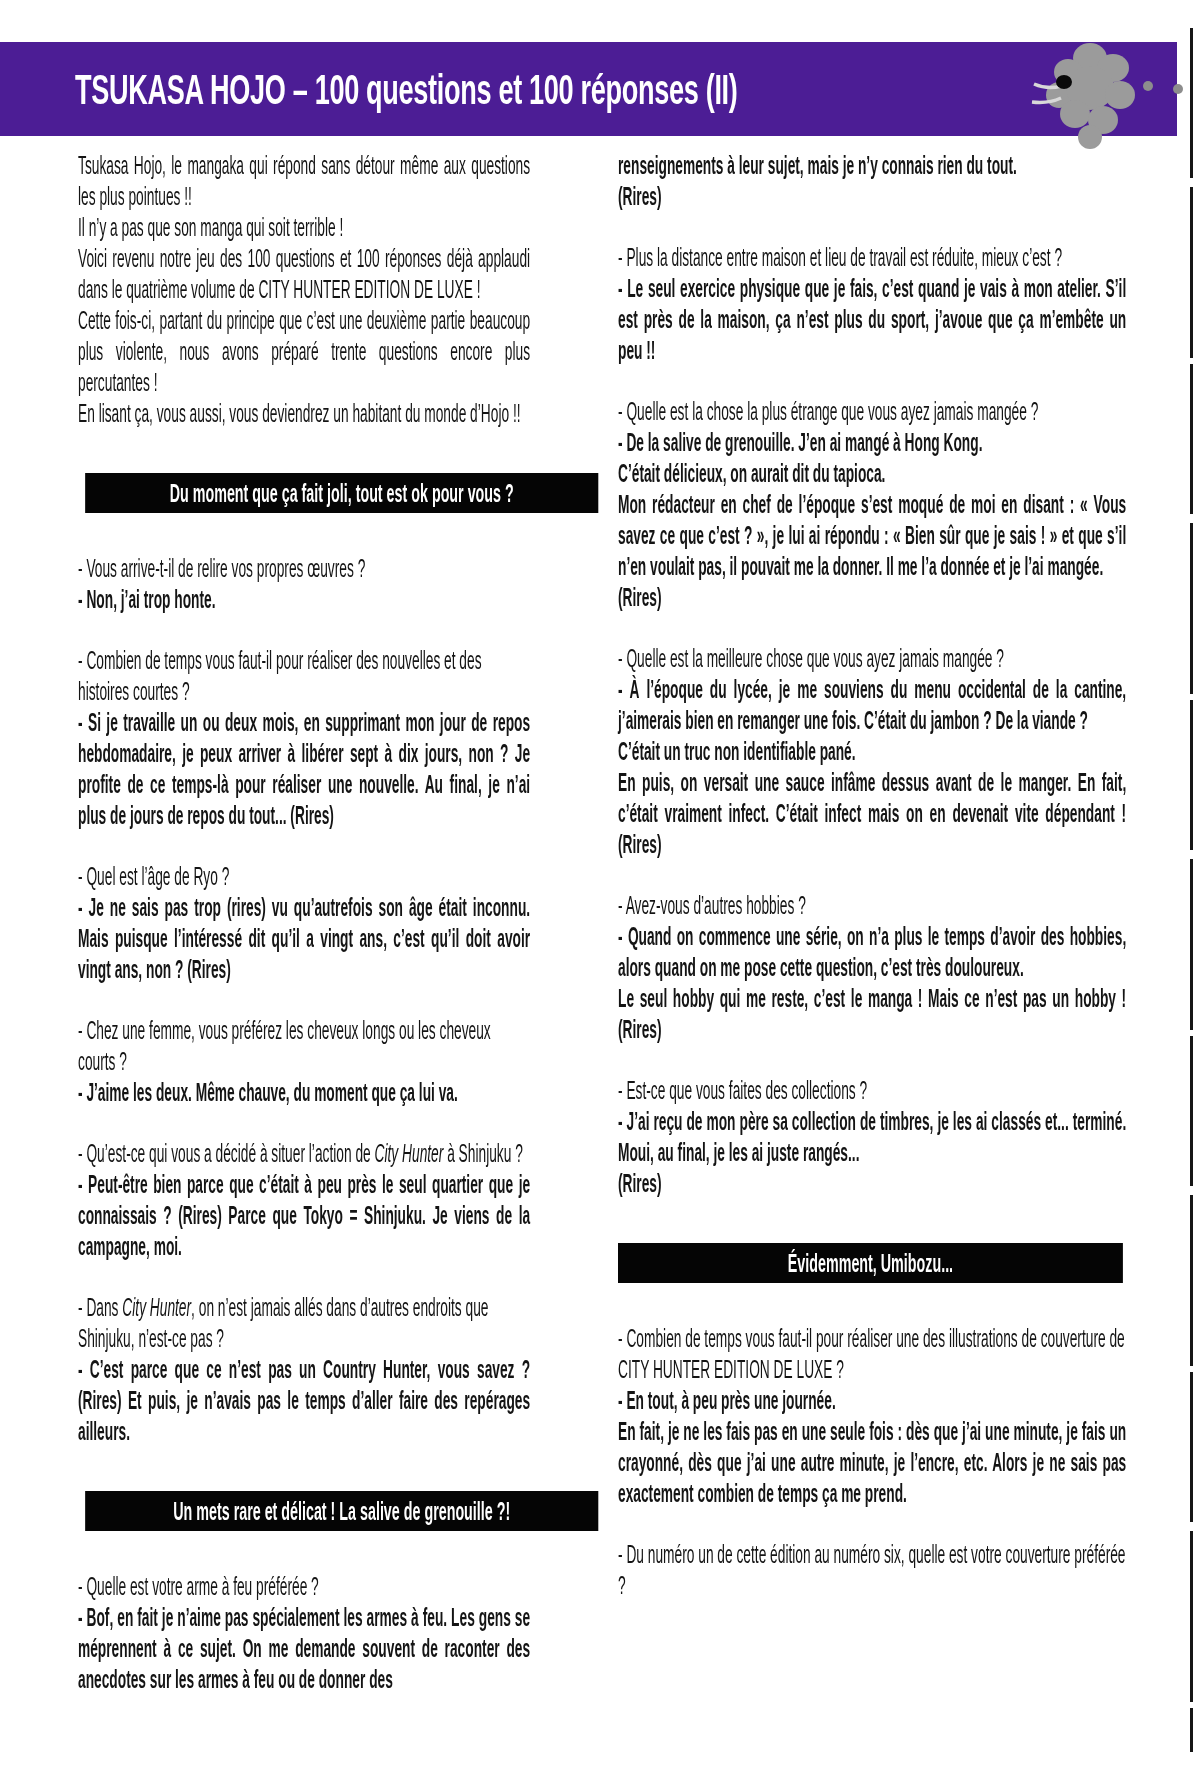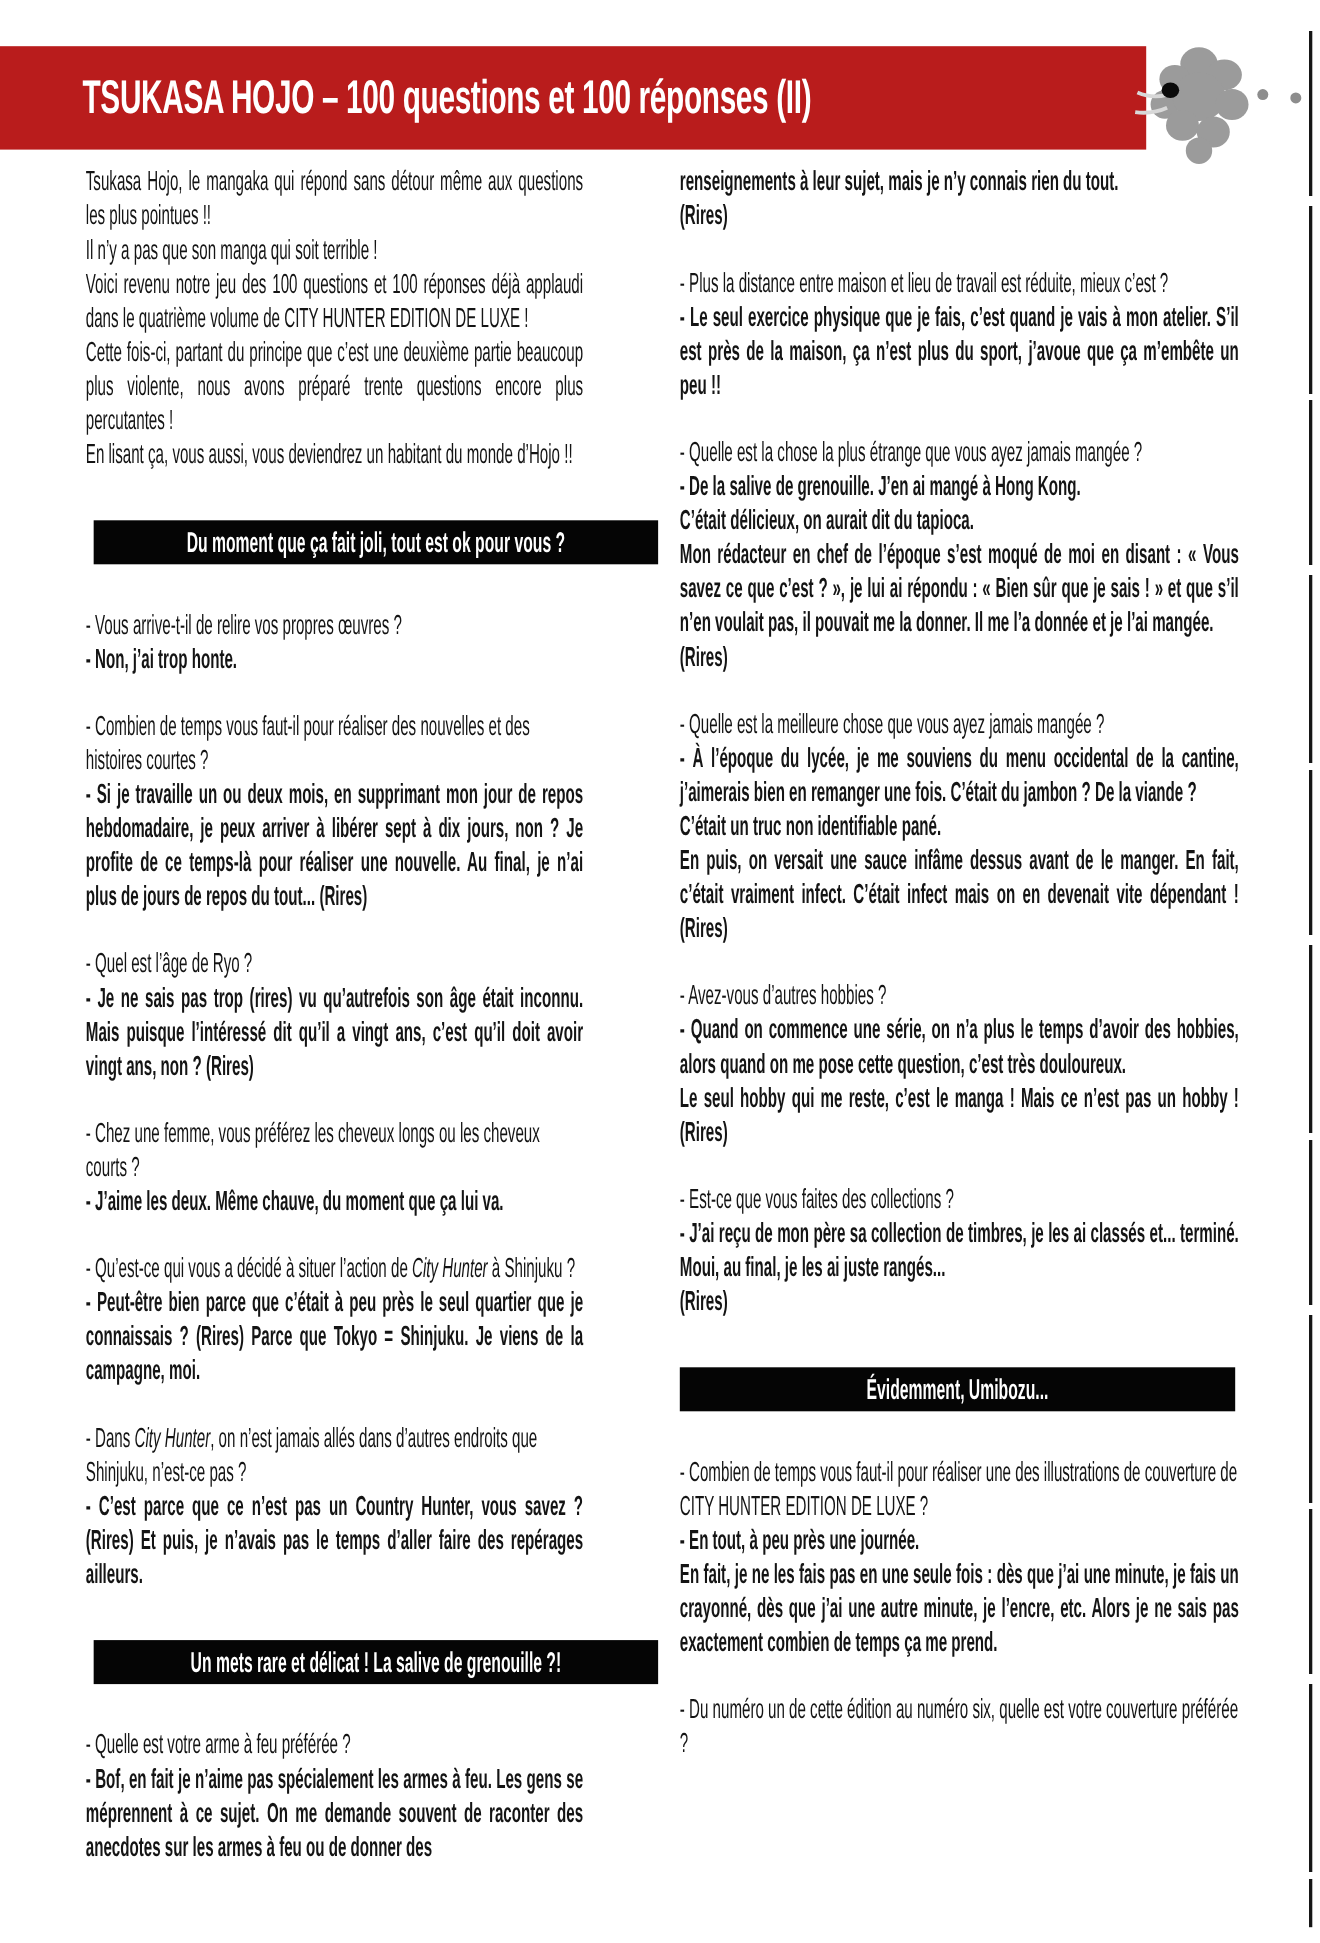--- a/index.html
+++ b/index.html
@@ -2,21 +2,21 @@
 <html><head>
 <meta charset="utf-8">
 <style>
   html,body{margin:0;padding:0;}
   body{
     width:1200px;height:1766px;position:relative;background:#ffffff;
     font-family:"Liberation Sans",sans-serif;color:#141414;overflow:hidden;
   }
   
   .header-bar{
-    position:absolute;left:0;top:42px;width:1042px;height:94px;background:#b91c1c;
+    position:absolute;left:0;top:42px;width:1177px;height:94px;background:#4c1d95;
   }
   .header-title{
     position:absolute;left:75px;top:50%;
     transform:translateY(-50%) scaleX(0.63);transform-origin:left center;
     color:#ffffff;font-size:43px;font-weight:bold;white-space:nowrap;letter-spacing:-0.5px;
   }
   .bird{position:absolute;left:1028px;top:40px;}
   
   .edge-line{
     position:absolute;left:1190px;top:28px;width:3px;height:1724px;

